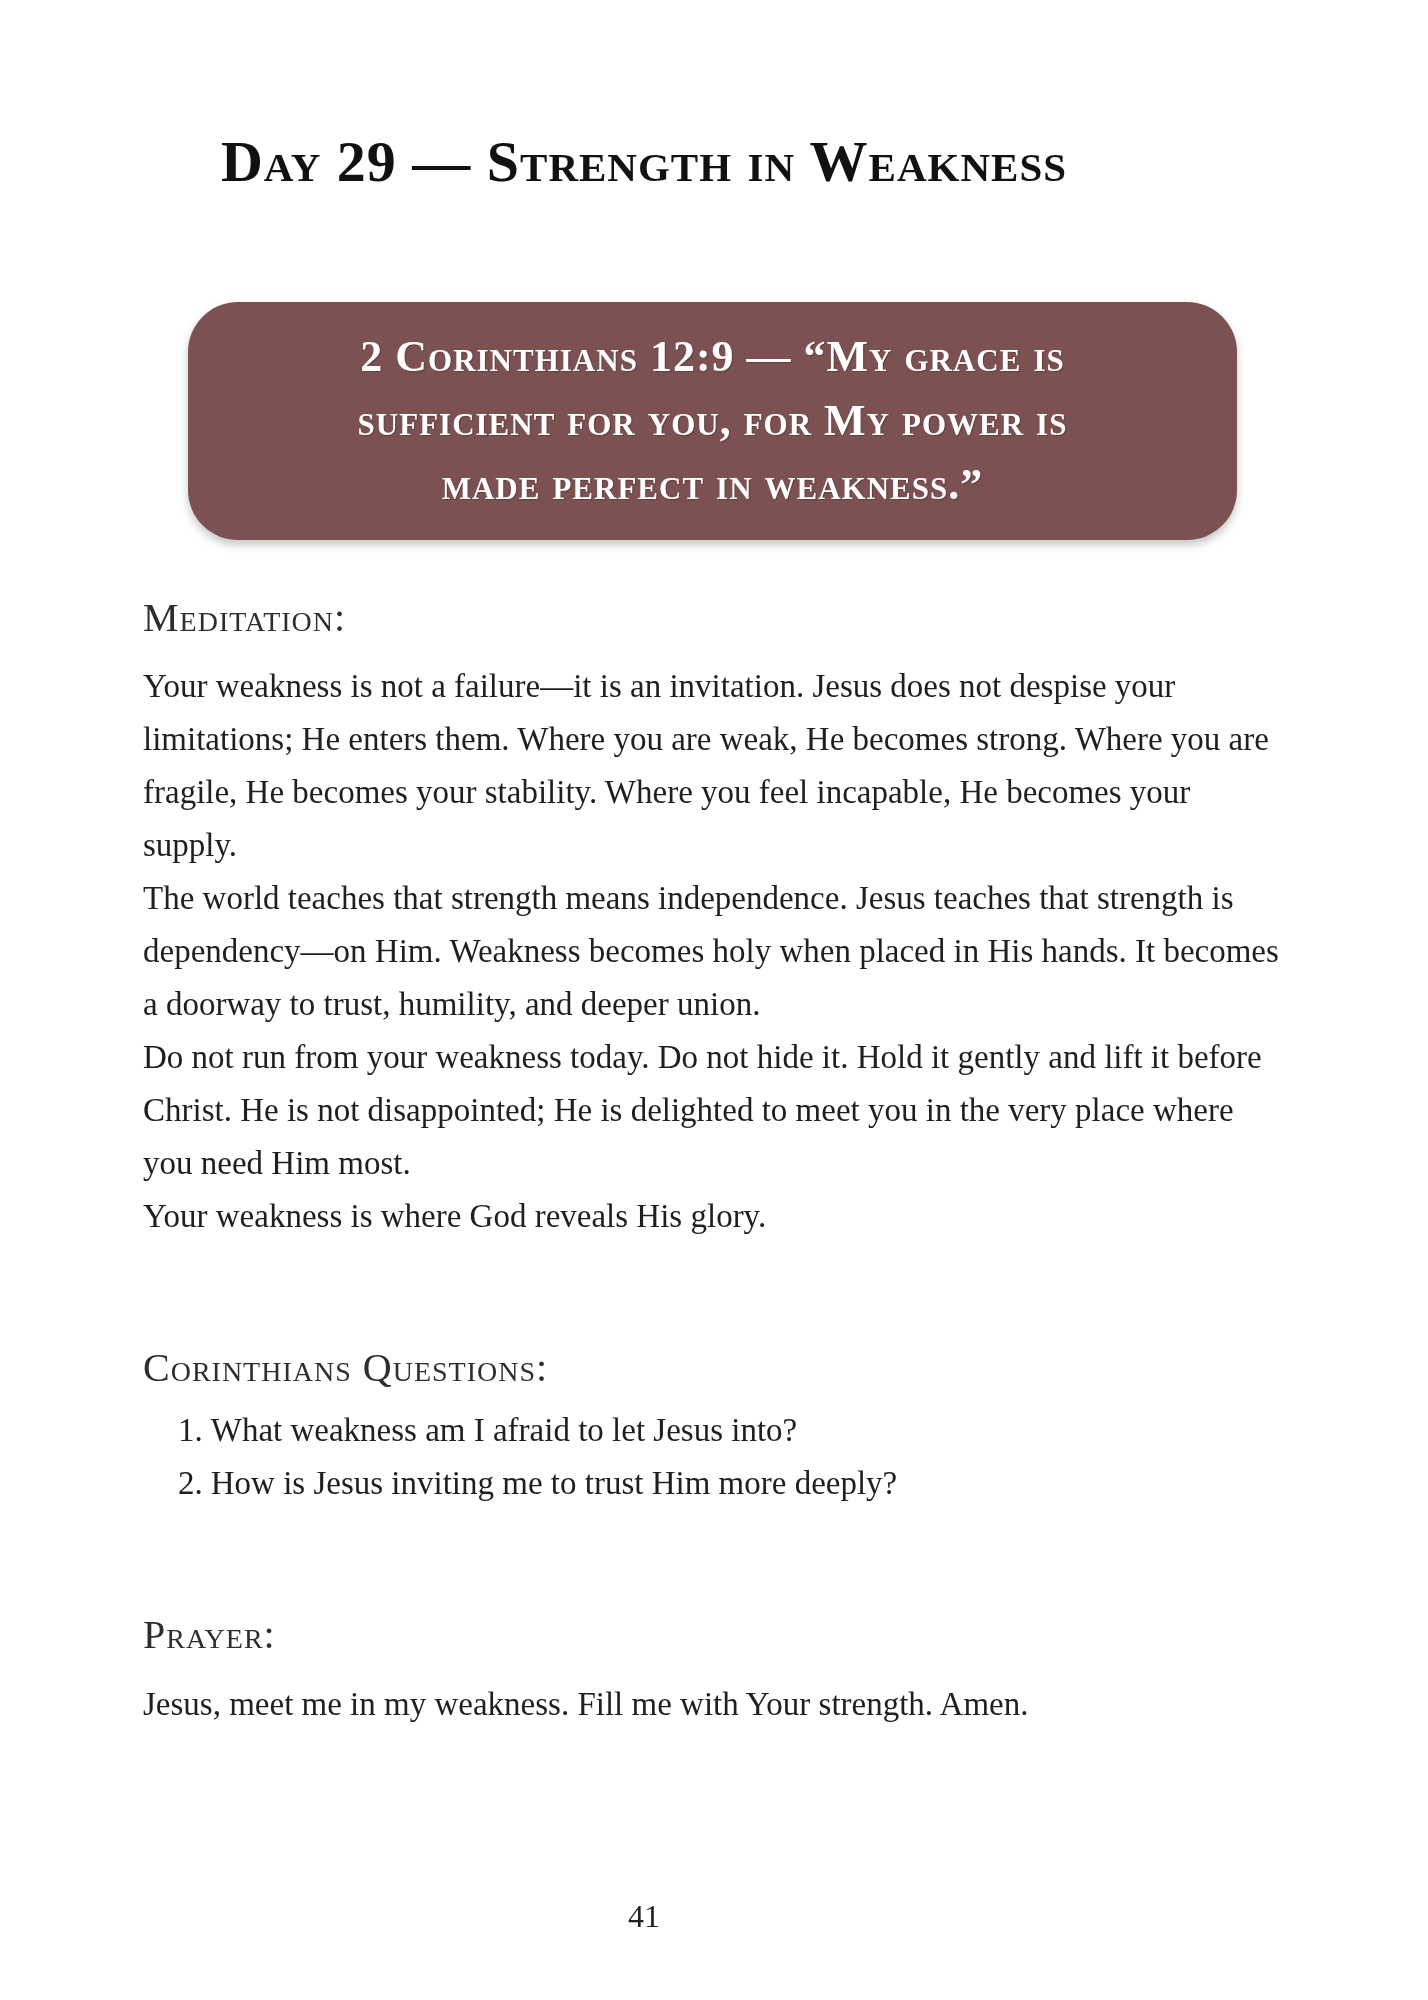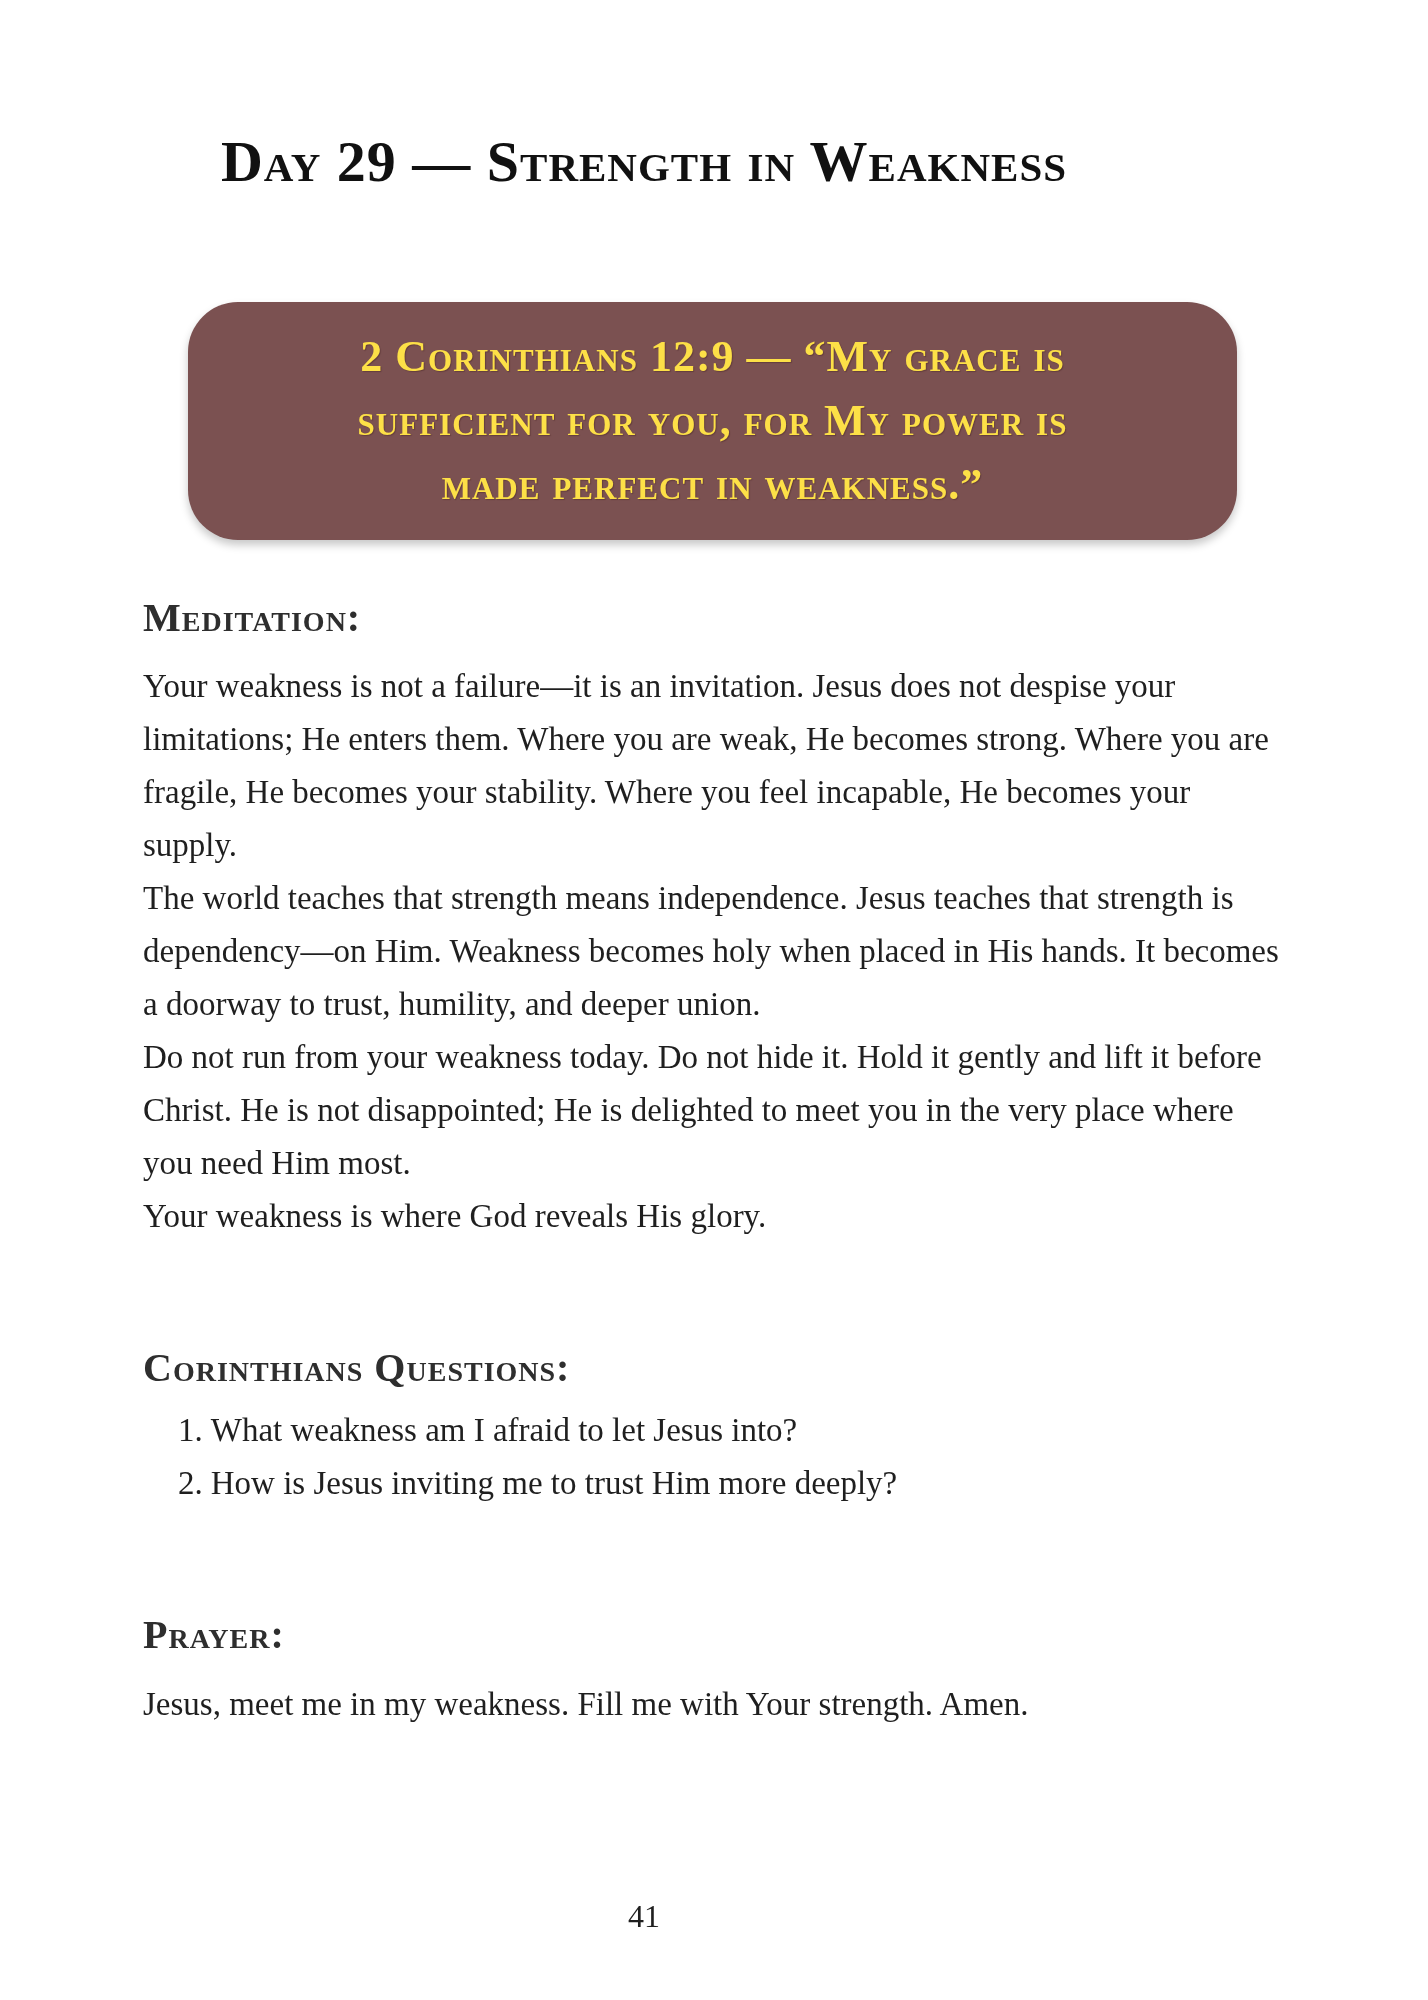--- a/index.html
+++ b/index.html
@@ -47,21 +47,21 @@
     letter-spacing:1px;
     color:#fdf8f5;
     text-shadow:1px 1px 1px rgba(60,25,25,0.35);
     padding:0 40px;
   }
   .section-heading {
     font-variant:small-caps;
     font-size:40px;
     letter-spacing:1px;
     color:#2e2e2e;
-    font-weight:bold;
+    font-weight:normal;
   }
   .meditation-heading { position:absolute; left:143px; top:594px; }
   .meditation-body {
     position:absolute;
     left:143px;
     top:660px;
     width:1145px;
     font-size:33px;
     line-height:53px;
     color:#1f1f1f;
@@ -99,21 +99,21 @@
   }
 </style>
 </head>
 <body>
 
 <div class="page">
 
   <h1 class="page-title">Day 29 — Strength in Weakness</h1>
 
   <div class="scripture-box">
-    <div class="scripture-text" style="color: #fde047;">
+    <div class="scripture-text" style="color: #ffffff;">
       <div>2 Corinthians 12:9 — “My grace is</div>
       <div>sufficient for you, for My power is</div>
       <div>made perfect in weakness.”</div>
     </div>
   </div>
 
   <h2 class="section-heading meditation-heading">Meditation:</h2>
 
   <div class="meditation-body">
     <p>Your weakness is not a failure—it is an invitation. Jesus does not despise your limitations; He enters them. Where you are weak, He becomes strong. Where you are fragile, He becomes your stability. Where you feel incapable, He becomes your supply.</p>

